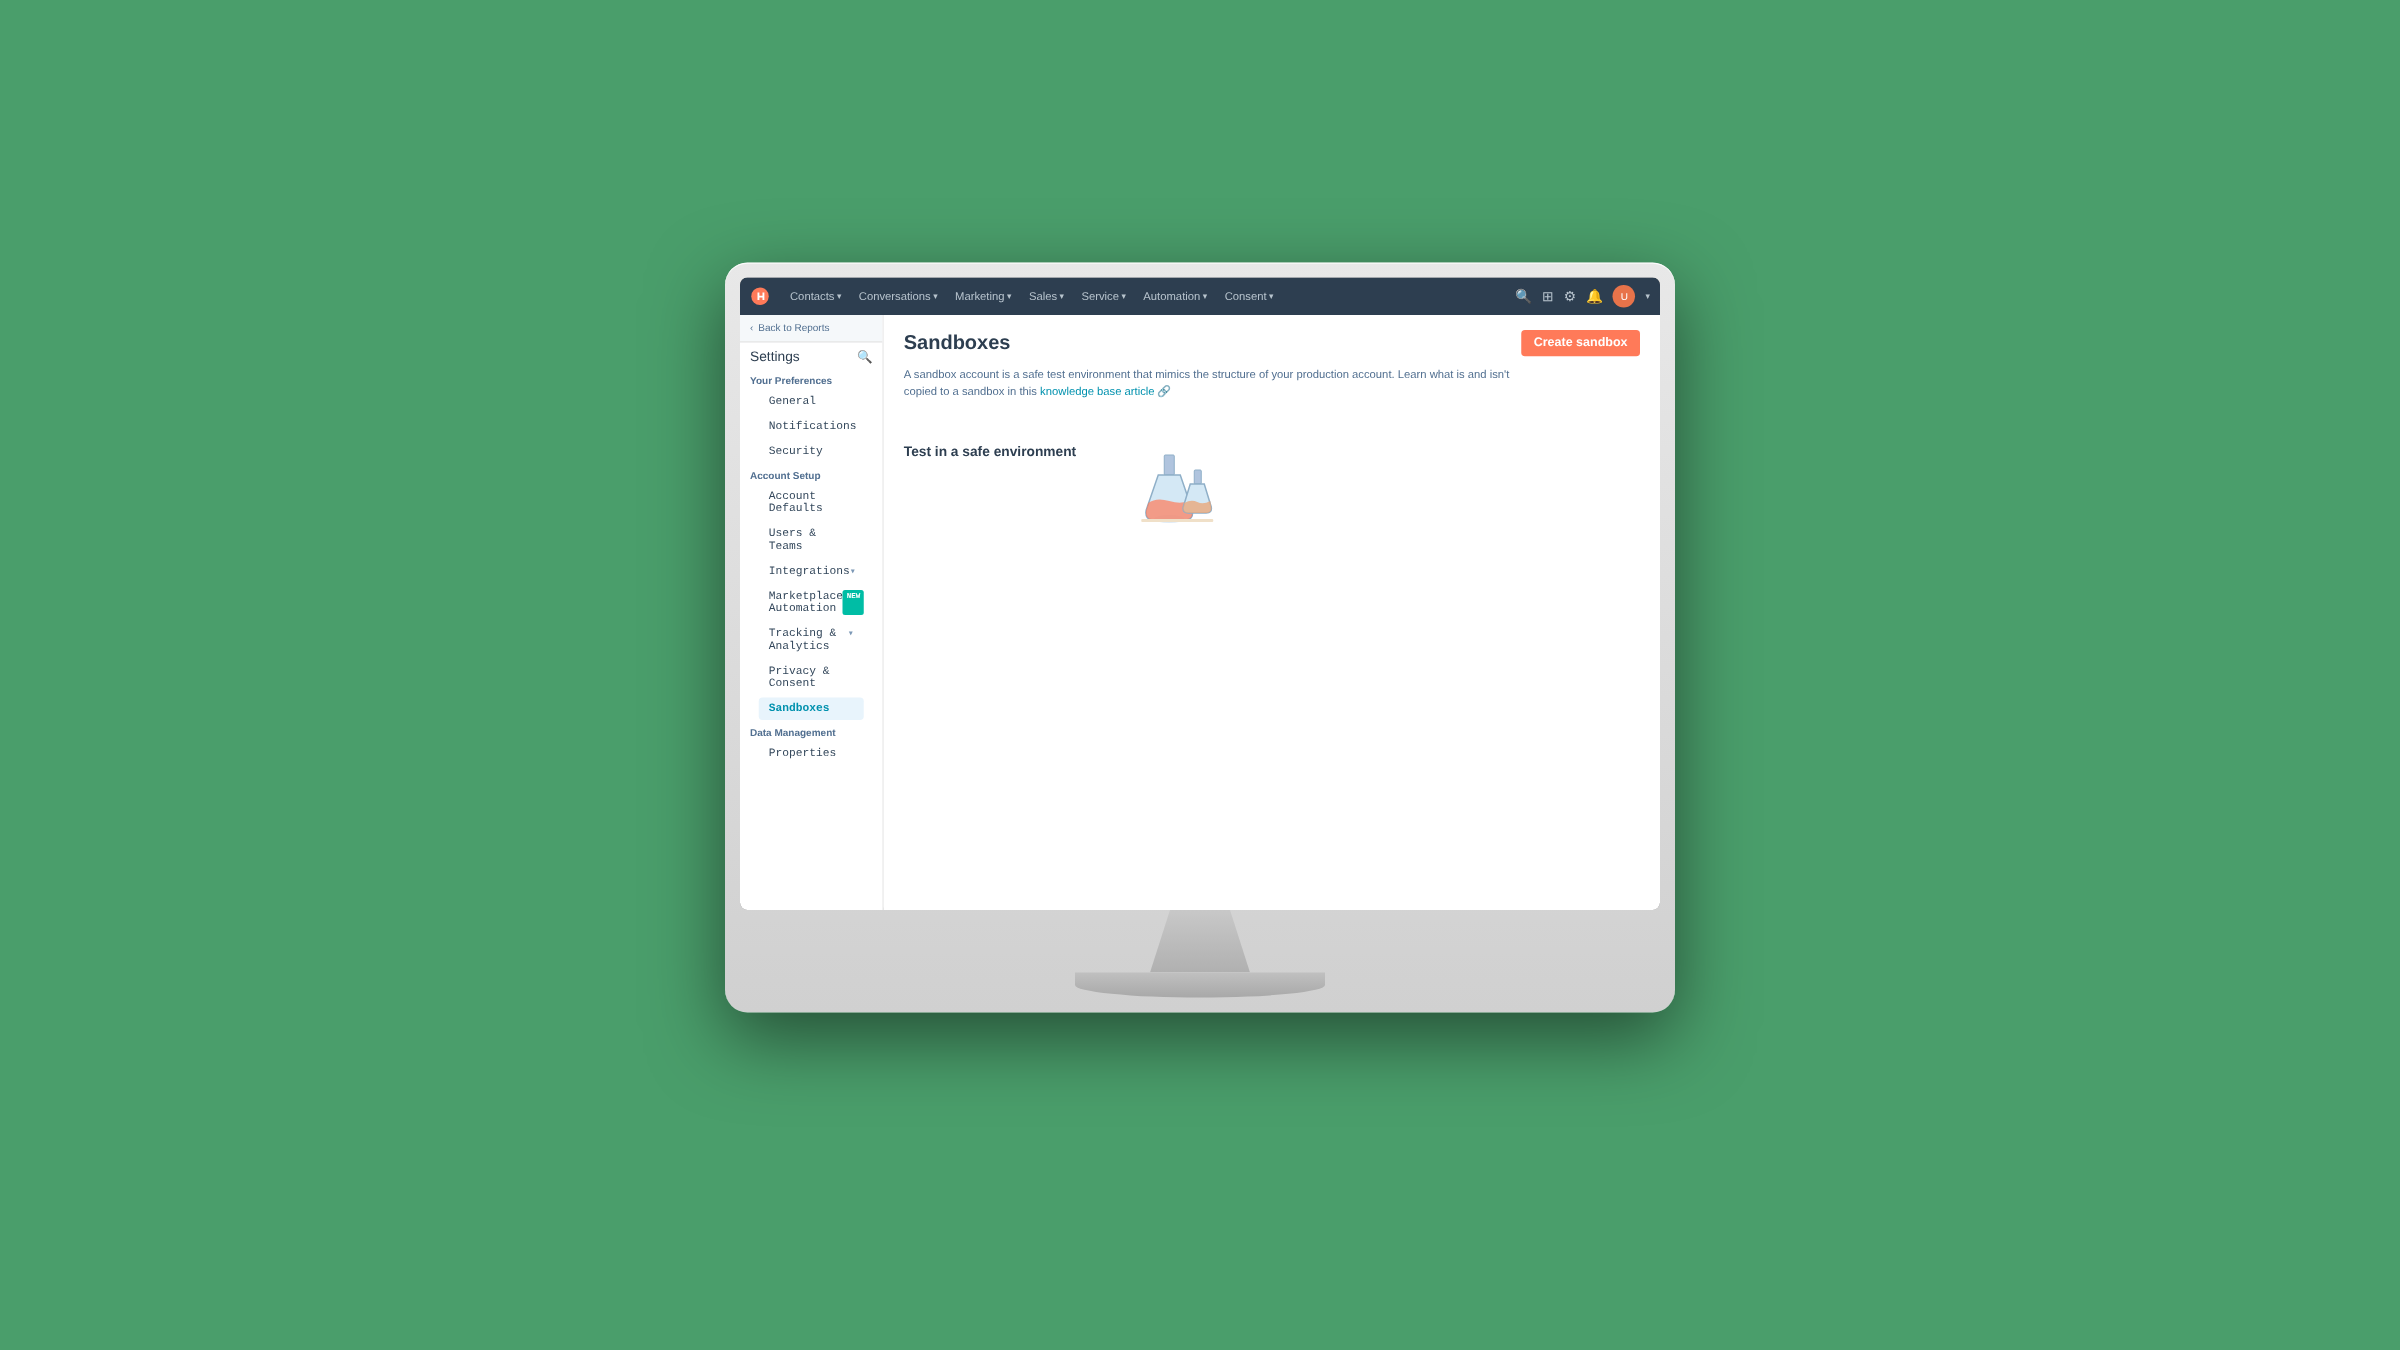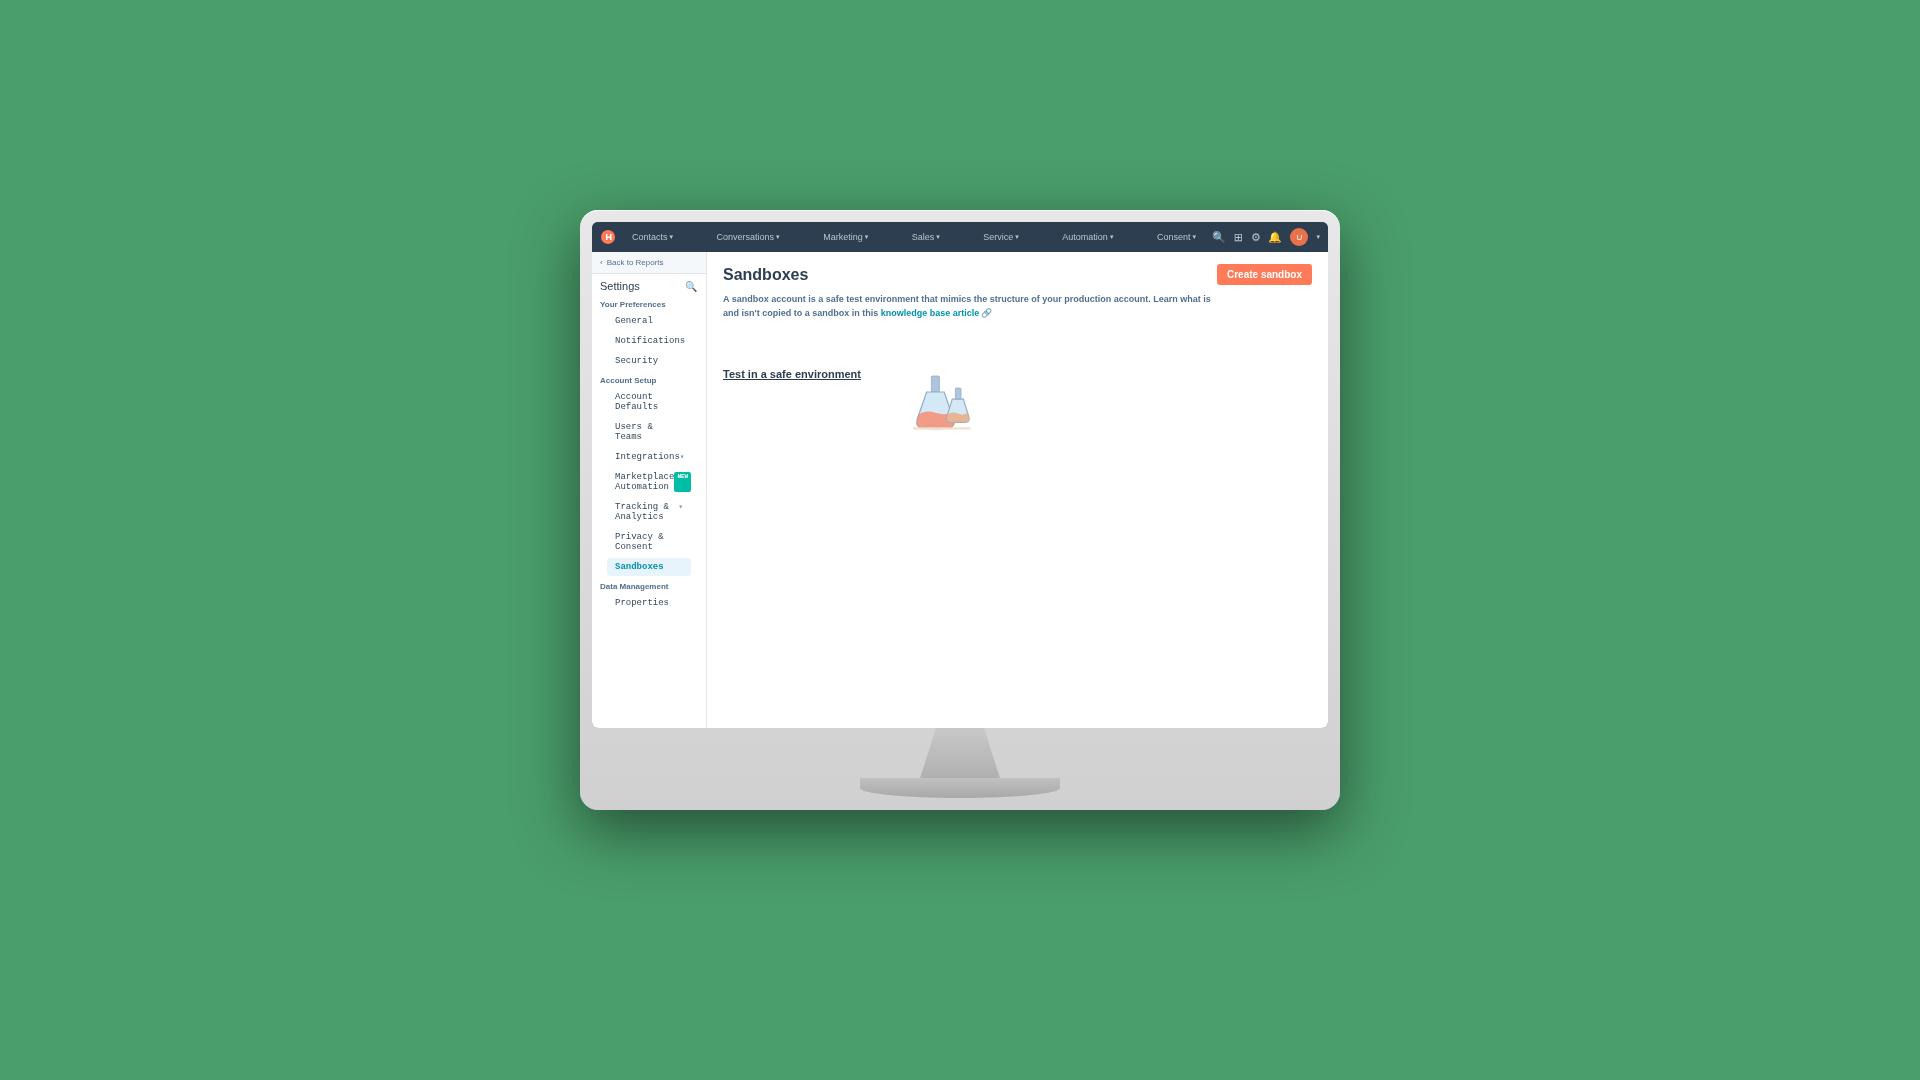--- a/index.html
+++ b/index.html
@@ -69,21 +69,20 @@
     .topnav-logo {
       width: 16px;
       height: 16px;
       flex-shrink: 0;
     }
     .topnav-items {
       display: flex;
       align-items: center;
       gap: 2px;
       flex: 1;
-      justify-content: space-between;
     }
     .topnav-item {
       color: #b8c4ce;
       font-size: 9px;
       padding: 3px 6px;
       border-radius: 3px;
       cursor: pointer;
       display: flex;
       align-items: center;
       gap: 2px;
@@ -217,43 +216,41 @@
       border-radius: 3px;
       font-size: 10px;
       font-weight: 600;
       cursor: pointer;
       white-space: nowrap;
     }
     .description-text {
       font-size: 9px;
       color: #516f90;
       line-height: 1.5;
-      margin-bottom: 28px;
+      margin-bottom: 16px;
       max-width: 500px;
-      font-weight: bold;
     }
     .description-link {
       color: #0091ae;
       text-decoration: none;
     }
     .sandbox-illustration {
       display: flex;
       align-items: flex-start;
       gap: 20px;
       padding: 20px 0;
     }
     .sandbox-text-block {
       max-width: 200px;
     }
     .sandbox-feature-title {
       font-size: 11px;
       font-weight: 700;
       color: #2d3e50;
       margin-bottom: 6px;
-      text-decoration: underline;
     }
     .sandbox-feature-desc {
       font-size: 8.5px;
       color: #516f90;
       line-height: 1.5;
     }
     
     .flask-illustration {
       width: 80px;
       height: 80px;

